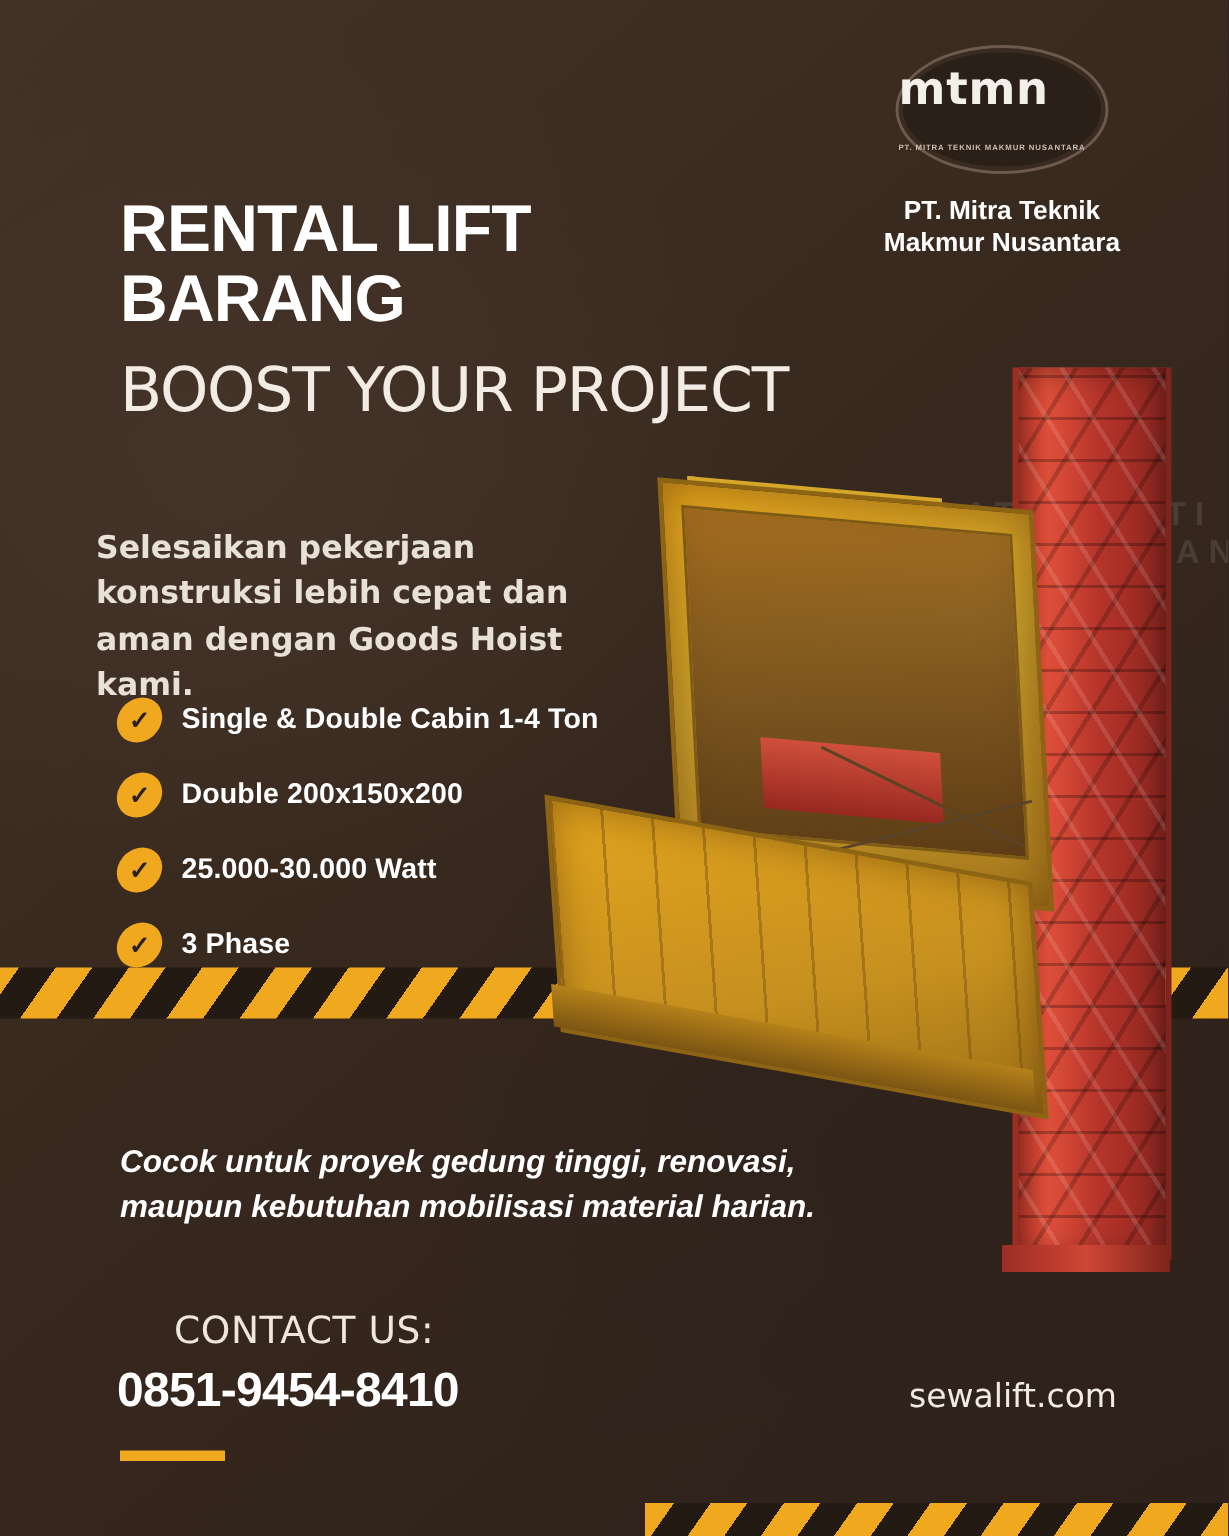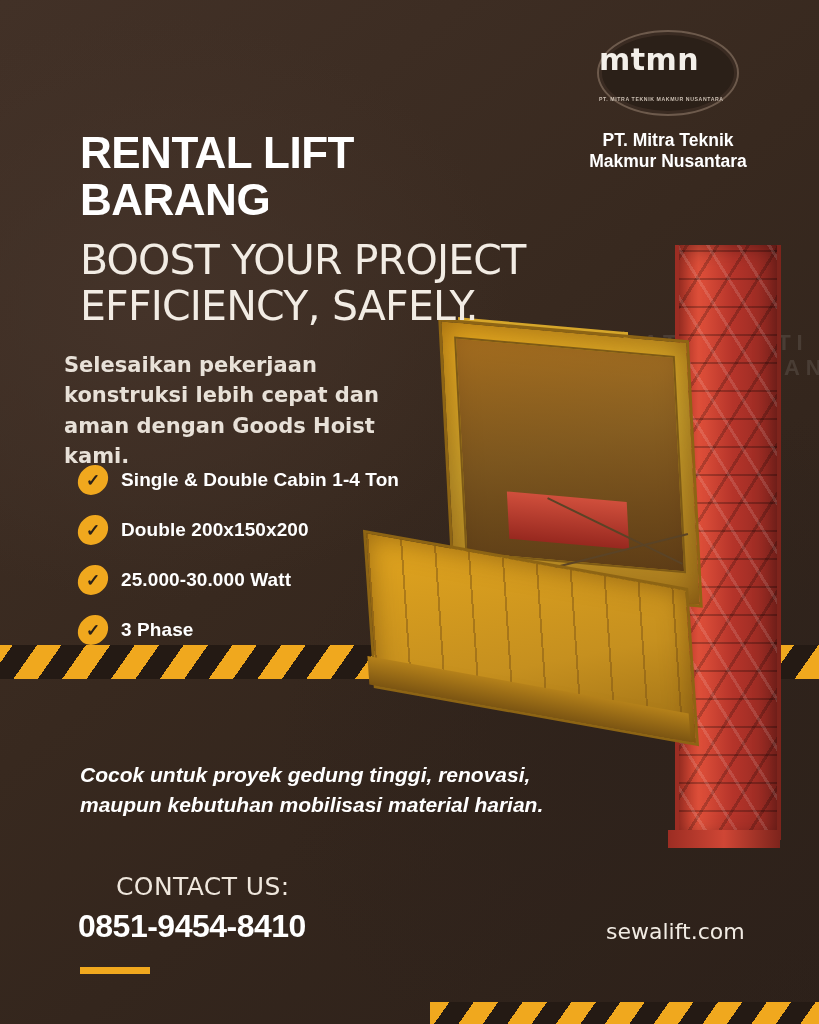--- a/index.html
+++ b/index.html
@@ -391,21 +391,20 @@
       <div>Makmur Nusantara</div>
     </div>
   </div>
 
   <div class="headline-1">
     <div>RENTAL LIFT</div>
     <div>BARANG</div>
   </div>
   <div class="headline-2">
     <div>BOOST YOUR PROJECT</div>
-    <div>EFFICIENCY, SAFELY.</div>
   </div>
 
   <div class="lead">Selesaikan pekerjaan konstruksi lebih cepat dan aman dengan Goods Hoist kami.</div>
 
   <div class="features">
     <div class="feature">
       <div class="check">
           <span>✓</span>
         </div>
       <div class="feature-label">Single &amp; Double Cabin 1-4 Ton</div>

